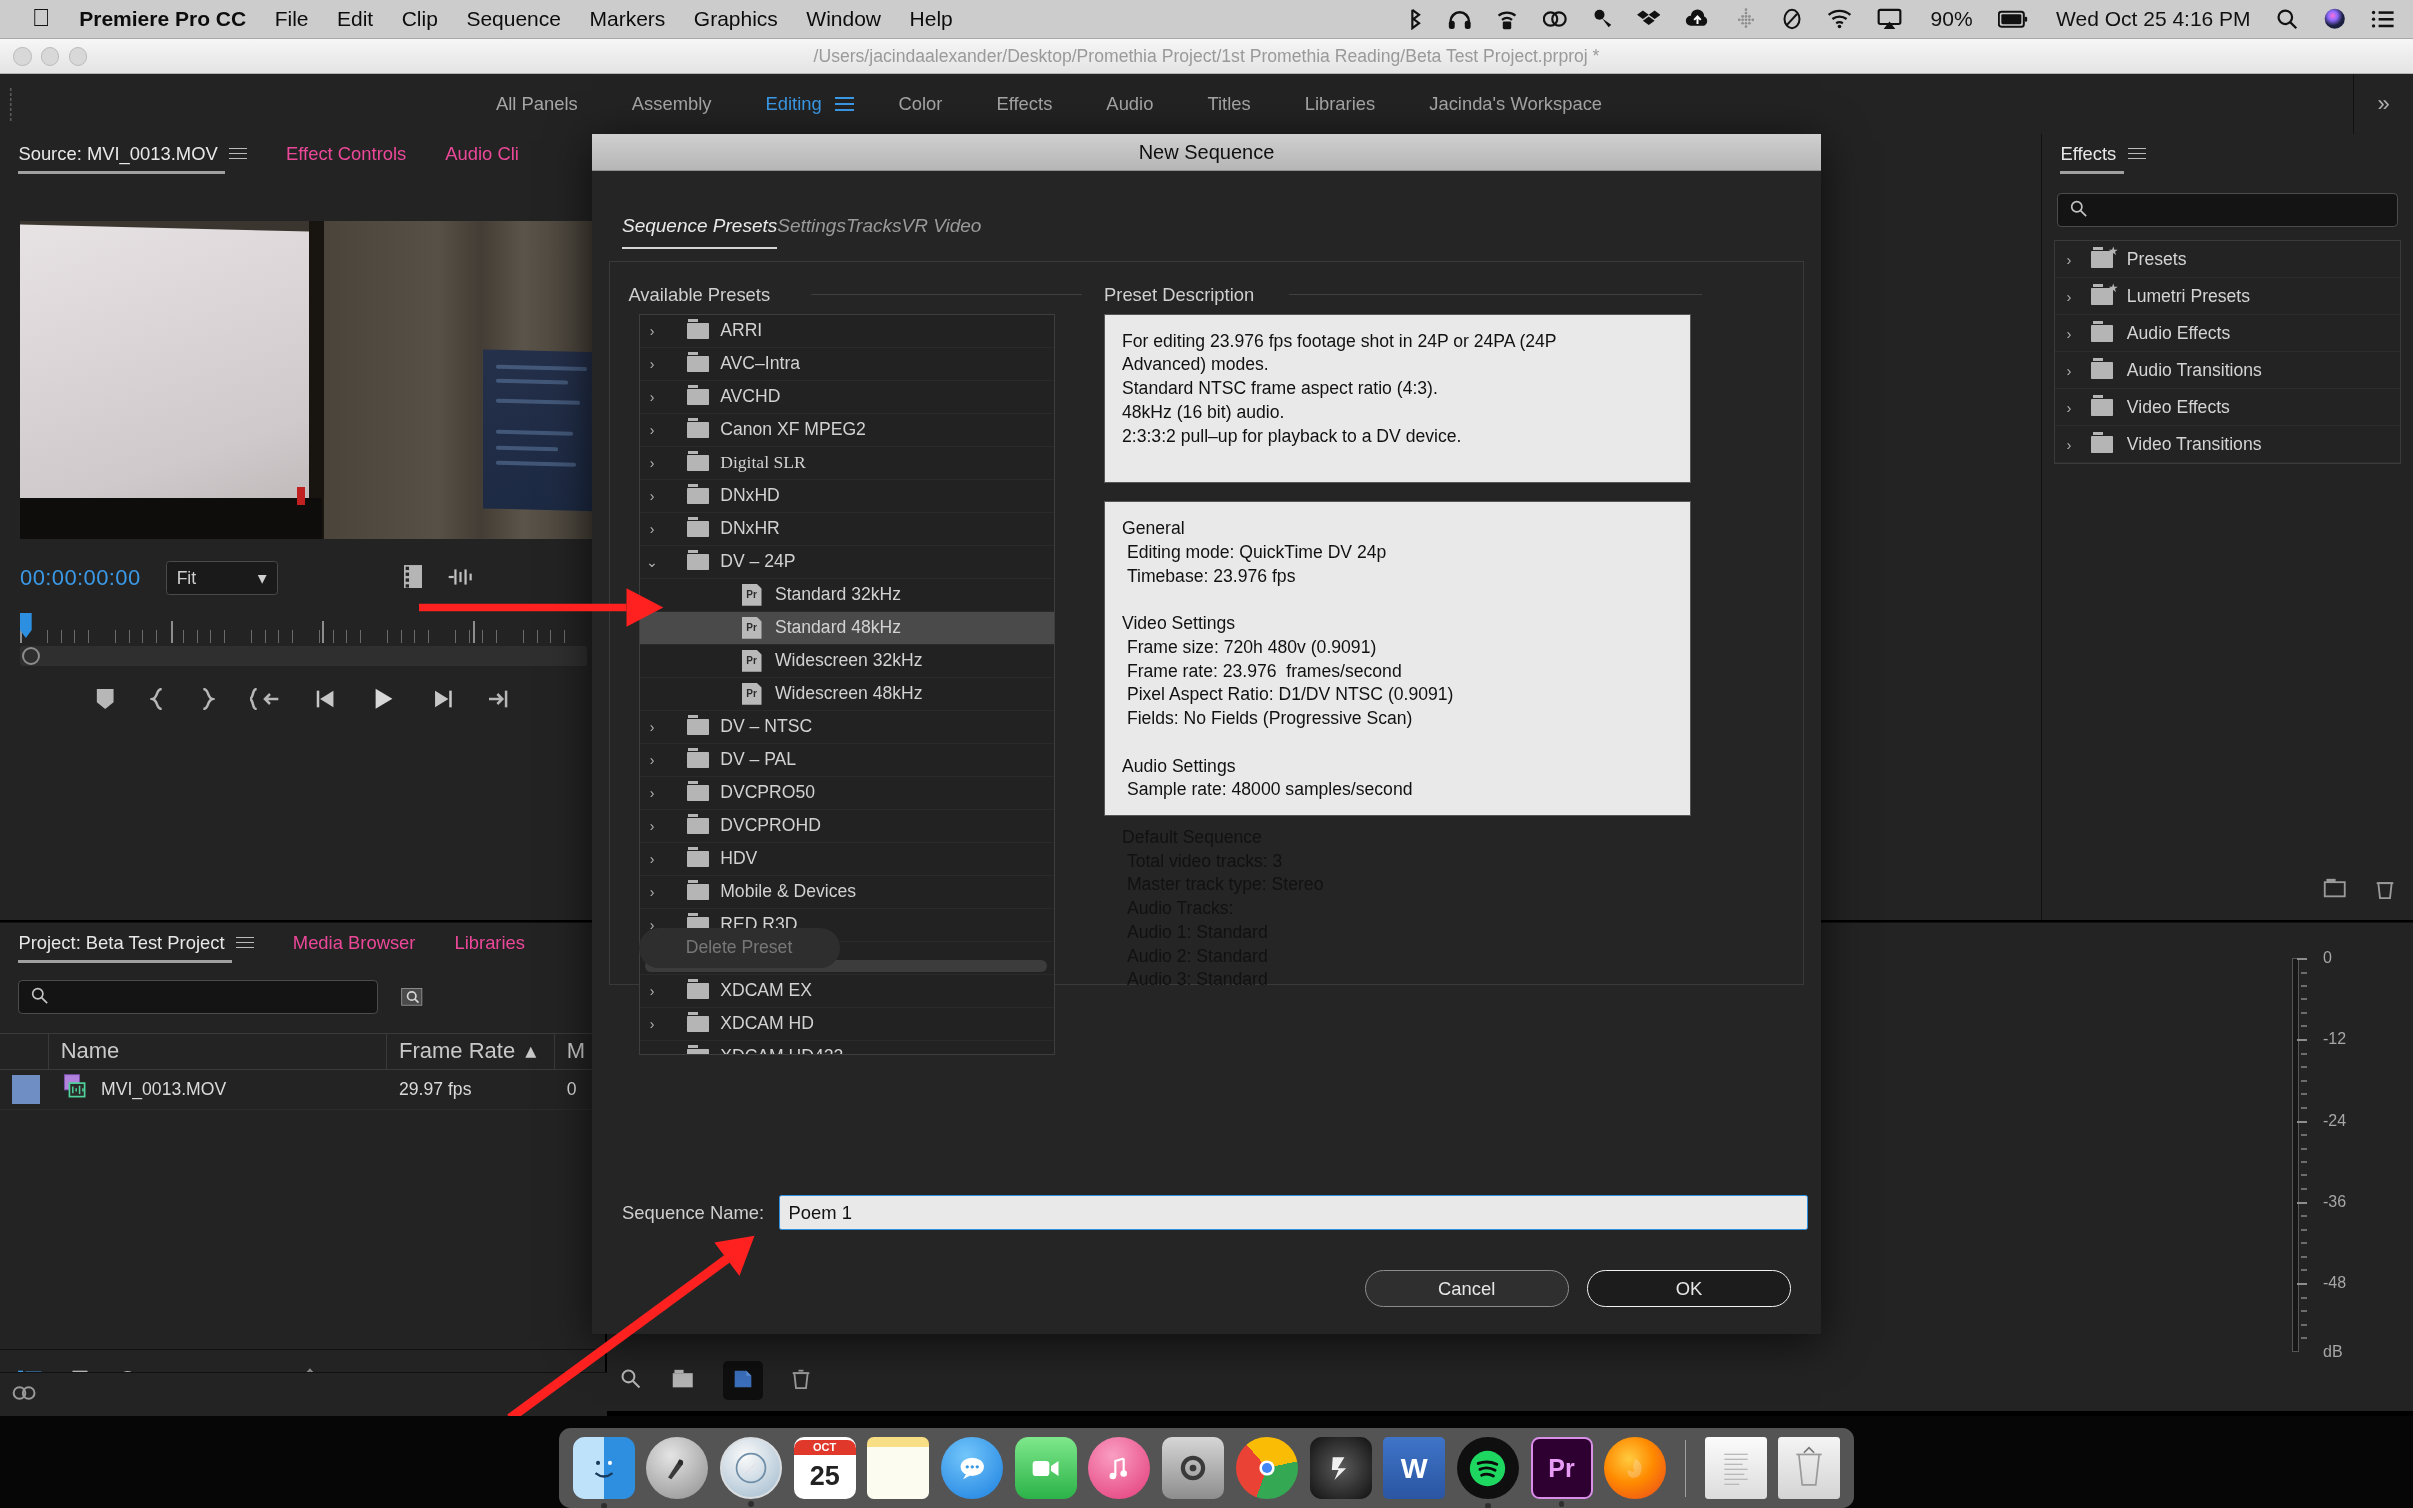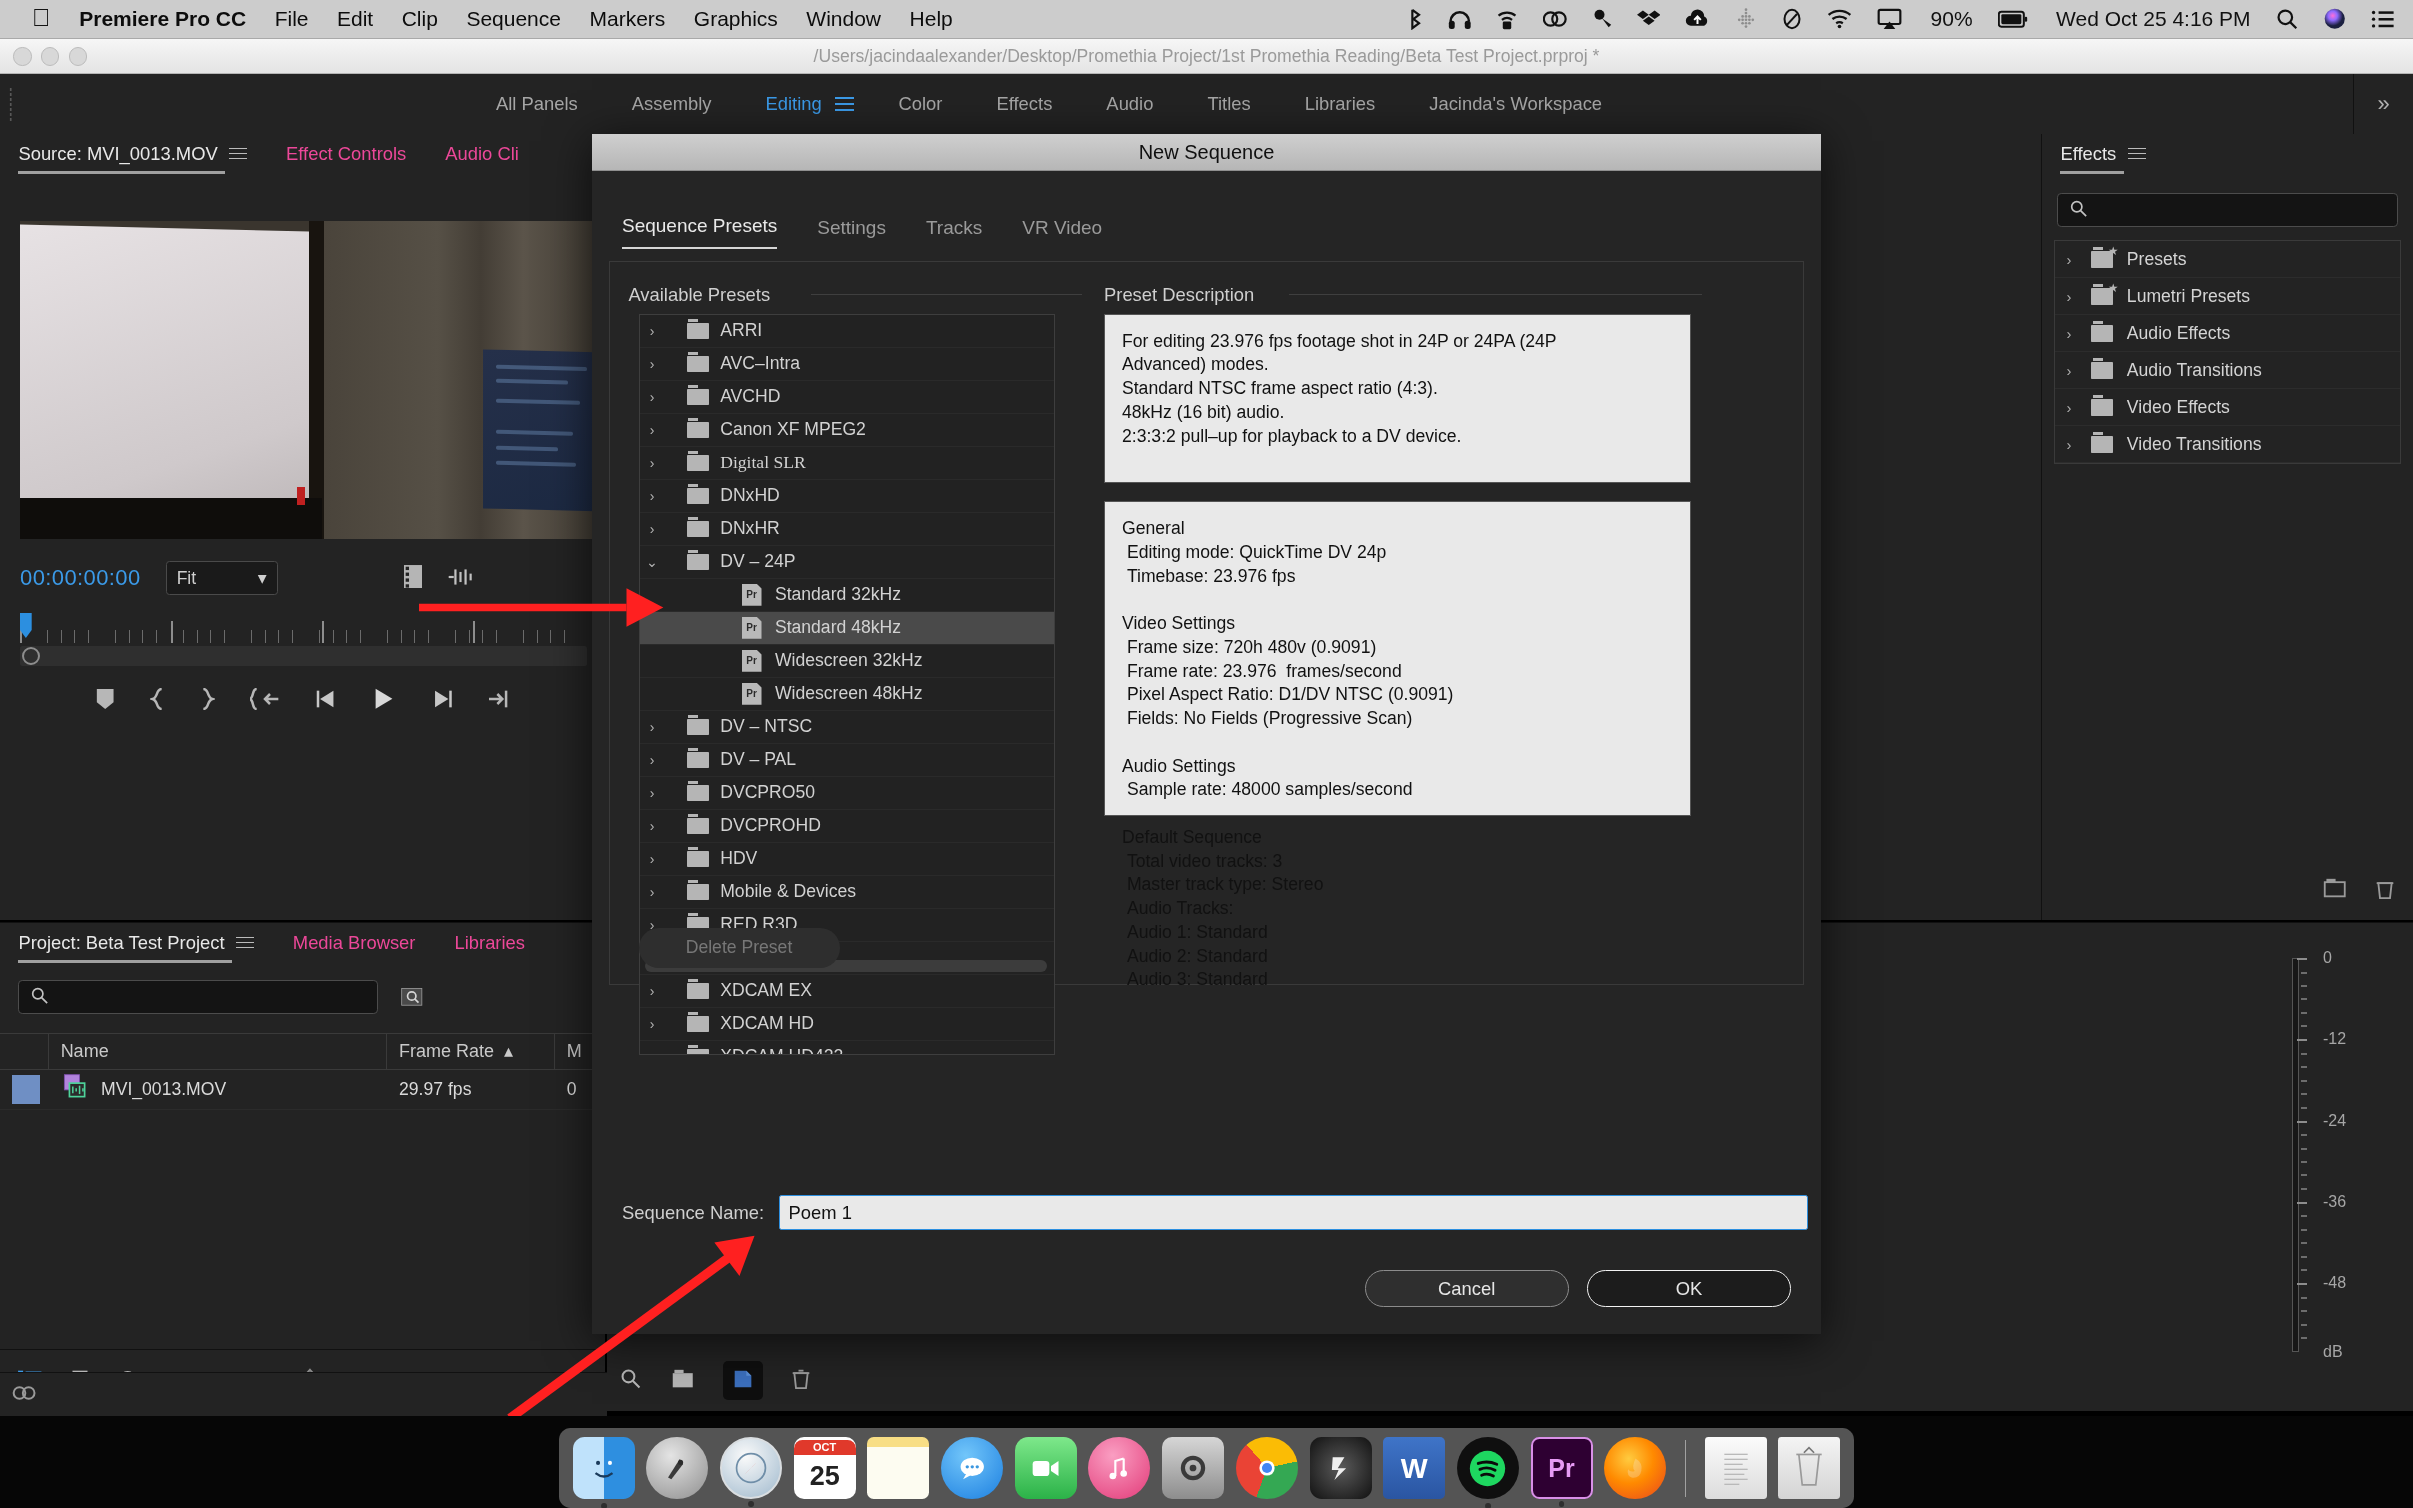--- a/index.html
+++ b/index.html
@@ -102,21 +102,21 @@
   .transport { position:absolute; left:0; top:126px; width:605px; display:flex; align-items:center;
      justify-content:center; gap:35px; color:#c2c2c2; }
 
   
   .projpanel { position:absolute; left:0; top:922px; width:605px; height:489px; background:#232323; border-top:1.7px solid #111;}
   .projfile { display:flex; align-items:center; gap:15px; padding:20px 0 0 18.4px; font-size:18.4px; color:#d6d6d6;}
   .srchbox { margin:18.4px 0 0 18.4px; width:360px; height:34px; background:#141414; border:0.8px solid #4c4c4c;
      border-radius:4.2px; display:flex; align-items:center; padding-left:11.7px; gap:8.4px;}
   .srchbox input { background:transparent; border:0; outline:0; color:#ccc; font-size:17px; width:302px; font-family:"Liberation Sans", sans-serif;}
   .thead { margin-top:18.4px; display:flex; height:37px; border-top:0.8px solid #3a3a3a; border-bottom:0.8px solid #3a3a3a;
-     font-size:18px; color:#c9c9c9; align-items:center;justify-content:space-between; }
+     font-size:22px; color:#c9c9c9; align-items:center;justify-content:space-between; }
   .thead .c { border-right:0.8px solid #3a3a3a; height:37px; display:flex; align-items:center; padding-left:11.7px;}
   .trow { display:flex; height:40px; align-items:center; font-size:17.6px; color:#dadada; border-bottom:0.8px solid #2b2b2b;}
   .trow .c { height:40px; display:flex; align-items:center; padding-left:11.7px;}
   .swatch { width:28.5px;height:28.5px;background:#6f8fc4; }
 
   .projtools { position:absolute; left:0; bottom:0; width:605px; height:62px; display:flex; align-items:center;
      padding-left:18.4px; gap:28.5px; border-top:0.8px solid #111;}
 
   
   .progpanel { position:absolute; left:607px; top:134px; width:1435px; height:786px; background:#232323;}
@@ -139,21 +139,21 @@
   .meterscale .lbl { position:absolute; left:22px; font-size:16px; color:#a6a6a6; transform:translateY(-50%); }
   .meterbar { position:absolute; right:114px; top:35px; width:6.7px; height:394px; background:#171717; border:0.8px solid #555;}
   .mtick { position:absolute; right:106px; width:10px; height:1.7px; background:#8d8d8d;}
   .mtick.small{width:5.9px; background:#6d6d6d;}
 
   
   .modal { position:absolute; left:592px; top:134px; width:1229px; height:1200px;
      background:#252525; box-shadow:0 6.7px 42px rgba(0,0,0,.65); }
   .modal-bar { height:37px; background:linear-gradient(#cfcfcf,#b6b6b6); border-bottom:0.8px solid #8f8f8f;
      display:flex;align-items:center;justify-content:center; font-size:20px; color:#101010;}
-  .dlg-tabs { display:flex; align-items:flex-end; gap:40px; padding:44px 0 0 30px; }
+  .dlg-tabs { display:flex; padding:44px 0 0 30px;font-style:italic; }
   .dlg-tab { font-size:19px; color:#9a9a9a; padding-bottom:10px; white-space:nowrap;}
   .dlg-tab.sel { color:#e9e9e9; border-bottom:2.5px solid #d6d6d6; }
   .dlg-body { margin:11.7px 17px 0 17px; border:0.8px solid #3a3a3a; height:724px; position:relative; }
   .grouplabel { position:absolute; font-size:18.4px; color:#cfcfcf; background:#252525; padding-right:11.7px; }
   .grouprule { position:absolute; height:0.8px; background:#3f3f3f; }
 
   .presetbox { position:absolute; left:28.5px; top:52px; width:416px; height:741px; border:0.8px solid #3e3e3e; background:#222; overflow:hidden;}
   .prow { display:flex; align-items:center; height:33px; font-size:17.6px; color:#d2d2d2; border-bottom:0.8px solid #2a2a2a; white-space:nowrap;}
   .prow.sel { background:#4a4a4a; }
   .prow .ar { width:25px; text-align:center; color:#b2b2b2; font-size:14.2px;}

